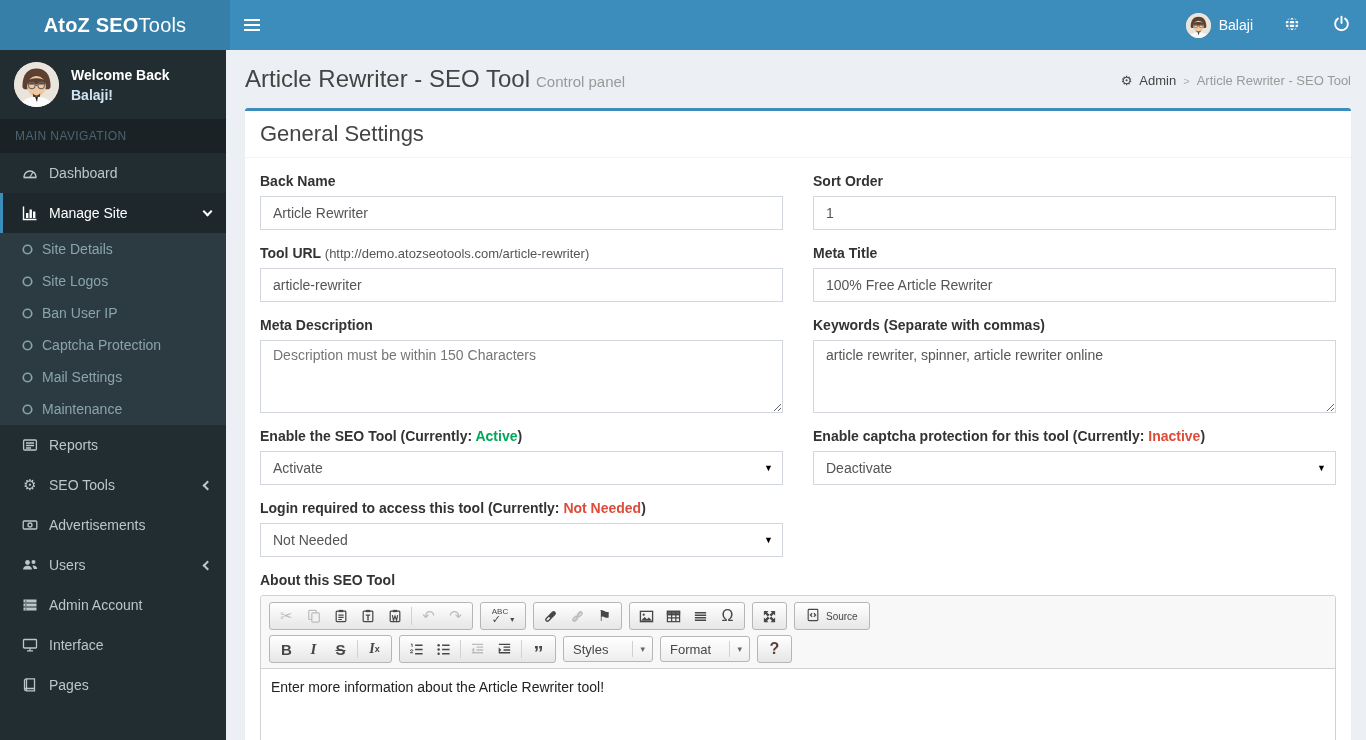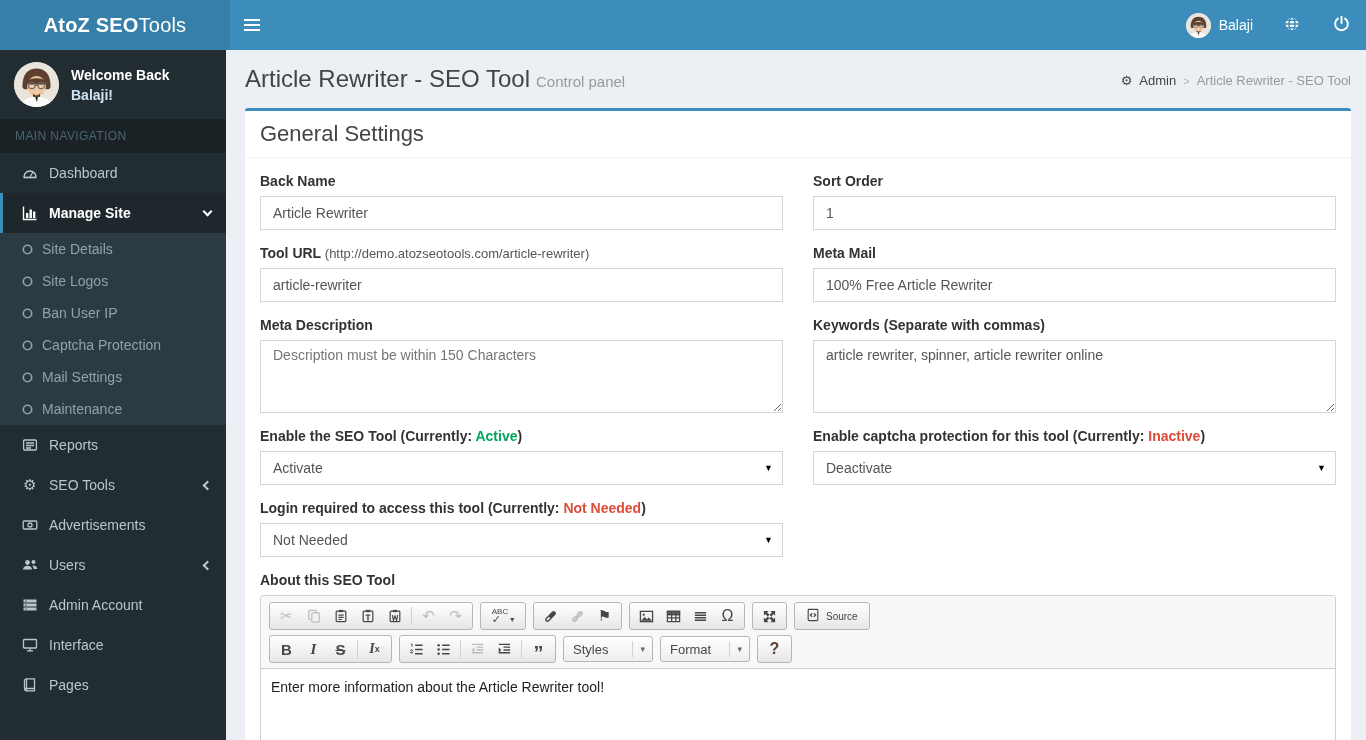--- a/index.html
+++ b/index.html
@@ -22,21 +22,21 @@
 
   
   .sidebar { position:fixed; top:50px; left:0; bottom:0; width:226px; background:#222d32; z-index:20; }
   .user-panel { display:flex; align-items:center; gap:12px; padding:12px 14px; }
   .user-panel .texts p { color:#fff; font-weight:bold; font-size:14px; margin-bottom:4px; }
   .user-panel .texts a { color:#cfe3f1; font-size:14px; font-weight:bold; text-decoration:none; }
   .nav-header { background:#1a2226; color:#4b646f; font-size:12px; padding:10px 15px; letter-spacing:.4px; }
   .menu { list-style:none; }
   .menu-item { display:flex; align-items:center; color:#b8c7ce; padding:12px 15px; cursor:pointer; border-left:3px solid transparent; }
   .menu-item .micon { width:24px; margin-right:7px; display:inline-flex; justify-content:center; color:inherit; }
-  .menu-item.active { background:#1e282c; border-left-color:#3c8dbc; color:#fff; font-weight:bold; }
+  .menu-item.active { background:#1e282c; border-left-color:#3c8dbc; color:#fff; font-weight:normal; }
   .menu-item .grow { flex:1; }
   .chev { display:inline-block; width:7px; height:7px; border:solid currentColor; border-width:0 2px 2px 0; }
   .chev.down { transform:rotate(45deg); margin-top:-3px; }
   .chev.left { transform:rotate(135deg); }
   .submenu { list-style:none; background:#2c3b41;text-align:center; }
   .submenu-item { display:flex; align-items:center; gap:9px; color:#8aa4af; padding:8px 15px 8px 22px; cursor:pointer; font-size:14px; }
   .submenu-item svg { flex:0 0 auto; }
 
   
   .content-wrapper { margin-left:230px; margin-top:50px; min-height:690px; background:#ecf0f5; }
@@ -336,21 +336,21 @@
         <div class="form-group">
           <label>Sort Order</label>
           <input class="form-control" type="text" value="1" style="">
         </div>
 
         <div class="form-group">
           <label><span>Tool URL</span> <span class="hint">(http://demo.atozseotools.com/article-rewriter)</span></label>
           <input class="form-control" type="text" value="article-rewriter" style="">
         </div>
         <div class="form-group">
-          <label>Meta Mail</label>
+          <label>Meta Title</label>
           <input class="form-control" type="text" value="100% Free Article Rewriter" style="">
         </div>
 
         <div class="form-group">
           <label>Meta Description</label>
           <textarea class="form-control" placeholder="Description must be within 150 Characters" style=""></textarea>
         </div>
         <div class="form-group">
           <label>Keywords (Separate with commas)</label>
           <textarea class="form-control" style="">article rewriter, spinner, article rewriter online</textarea>

